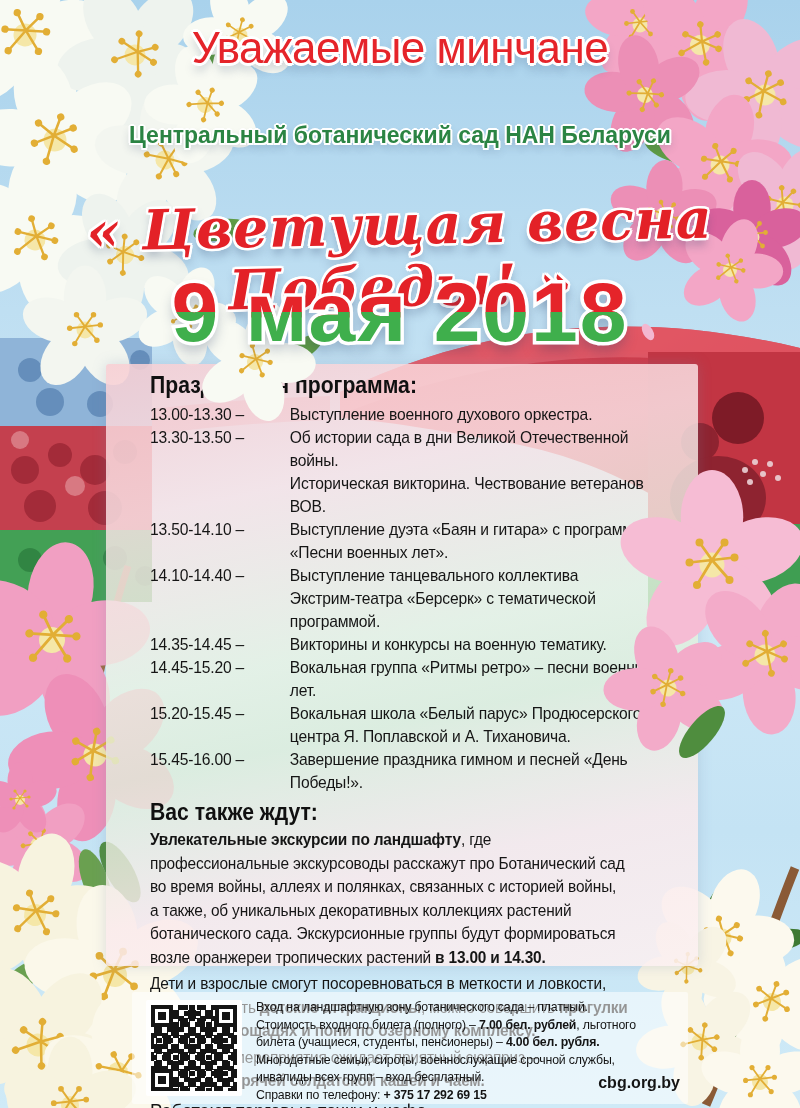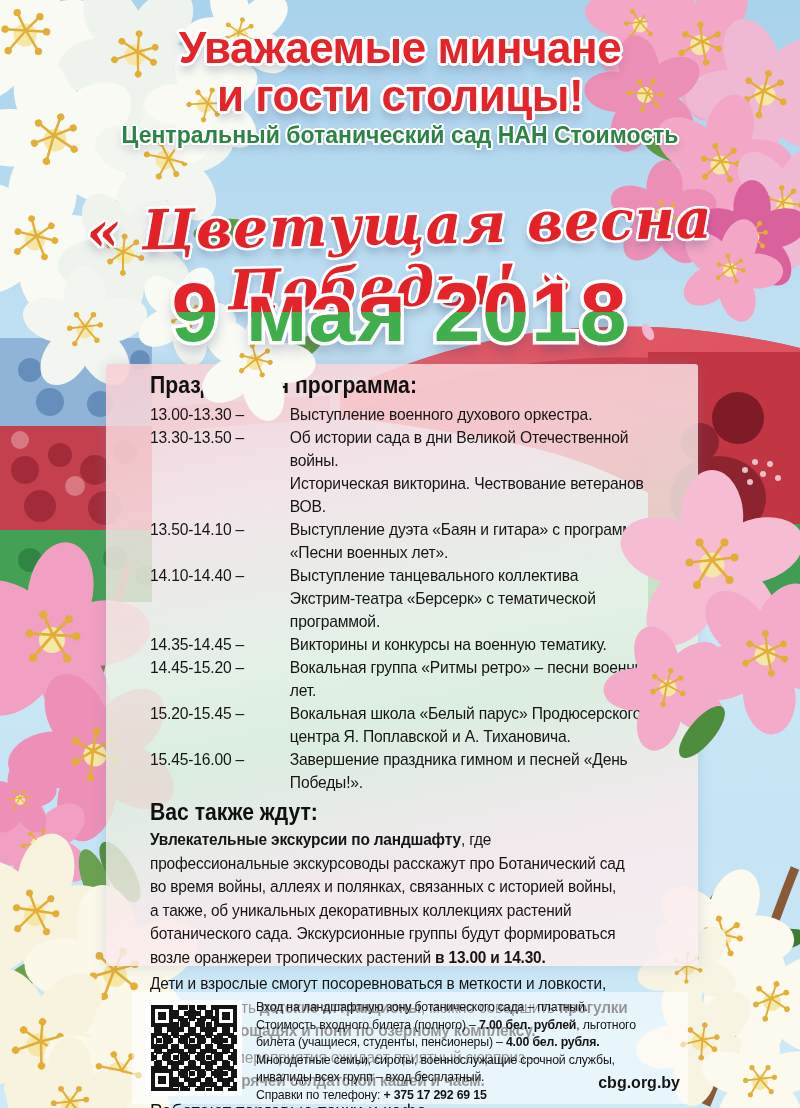--- a/index.html
+++ b/index.html
@@ -5,21 +5,21 @@
   html,body{margin:0;padding:0;background:#e9eef2;}
   .poster{position:relative;width:800px;height:1108px;overflow:hidden;
     font-family:"Liberation Sans",sans-serif;
     background:linear-gradient(180deg,#a9d2ec 0%,#bfdff2 28%,#cde8f6 55%,#c4e3f4 75%,#cfeaf7 100%);}
   svg.decor,svg.over{position:absolute;left:0;top:0;width:800px;height:1108px;pointer-events:none;}
   svg.decor{z-index:1}
   svg.over{z-index:4}
 
   
   .abs{position:absolute;left:0;width:100%;text-align:center;z-index:5}
-  .h-red{font-weight:bold;font-size:44px;line-height:48px;color:#e5242a;letter-spacing:-.5px;
+  .h-red{font-weight:normal;font-size:44px;line-height:48px;color:#e5242a;letter-spacing:-.5px;
     text-shadow:-3px 0 0 #fff,3px 0 0 #fff,0 -3px 0 #fff,0 3px 0 #fff,-2px -2px 0 #fff,2px -2px 0 #fff,-2px 2px 0 #fff,2px 2px 0 #fff,0 7px 10px rgba(40,60,100,.35);}
   .h1a{top:24px}.h1b{top:72px}
   .h-green{font-weight:bold;font-size:23px;line-height:26px;color:#2b8443;
     text-shadow:-2px 0 0 #fff,2px 0 0 #fff,0 -2px 0 #fff,0 2px 0 #fff,-1.5px -1.5px 0 #fff,1.5px 1.5px 0 #fff,1.5px -1.5px 0 #fff,-1.5px 1.5px 0 #fff,0 5px 8px rgba(40,60,100,.3);}
   .h2a{top:122px}.h2b{top:149px}
   .script{top:194px;font-family:"DejaVu Serif",serif;font-style:italic;font-weight:bold;
     font-size:55px;line-height:62px;color:#e32127;transform:rotate(-1.2deg);letter-spacing:1px;
     text-shadow:-2.5px 0 0 #fff,2.5px 0 0 #fff,0 -2.5px 0 #fff,0 2.5px 0 #fff,-2px -2px 0 #fff,2px 2px 0 #fff,2px -2px 0 #fff,-2px 2px 0 #fff,0 7px 10px rgba(40,60,100,.35);}
   .date{top:266px;font-weight:bold;font-size:84px;line-height:92px;letter-spacing:2px;z-index:5}
   .date .lay{position:absolute;left:0;top:0;width:100%;}
@@ -211,22 +211,21 @@
       <use href="#leaf" fill="#3f7a33" transform="translate(780 940) scale(1.5) rotate(80)"></use>
       <use href="#bloom" fill="#fcf9ee" transform="translate(722 938) scale(1.9) rotate(20)"></use>
       <use href="#bloom" fill="#fcf9ee" transform="translate(772 1002) scale(1.8) rotate(-15)"></use>
       <use href="#bloom" fill="#f8f4e4" transform="translate(700 1042) scale(1.7) rotate(45)"></use>
       <use href="#bloom" fill="#fcf9ee" transform="translate(760 1082) scale(1.6)"></use>
       <use href="#bloom" fill="#f8f4e4" transform="translate(688 968) scale(1.35) rotate(-30)"></use>
     </g>
   </svg>
 
   <div class="abs h-red h1a">Уважаемые минчане</div>
-  <div class="abs h-red h1b">и гости столицы!</div>
-  <div class="abs h-green h2a">Центральный ботанический сад НАН Стоимость</div>
+  <div class="abs h-green h2a">Центральный ботанический сад НАН Беларуси</div>
   <div class="abs script">« Цветущая весна Победы! »</div>
   <div class="abs date">
     <span class="lay d-o" style="position:relative;display:block;">9 мая 2018</span>
     <span class="lay d-r">9 мая 2018</span>
     <span class="lay d-g">9 мая 2018</span>
   </div>
 
   <div class="panel">
     <div class="pad">
       <div class="condense">

